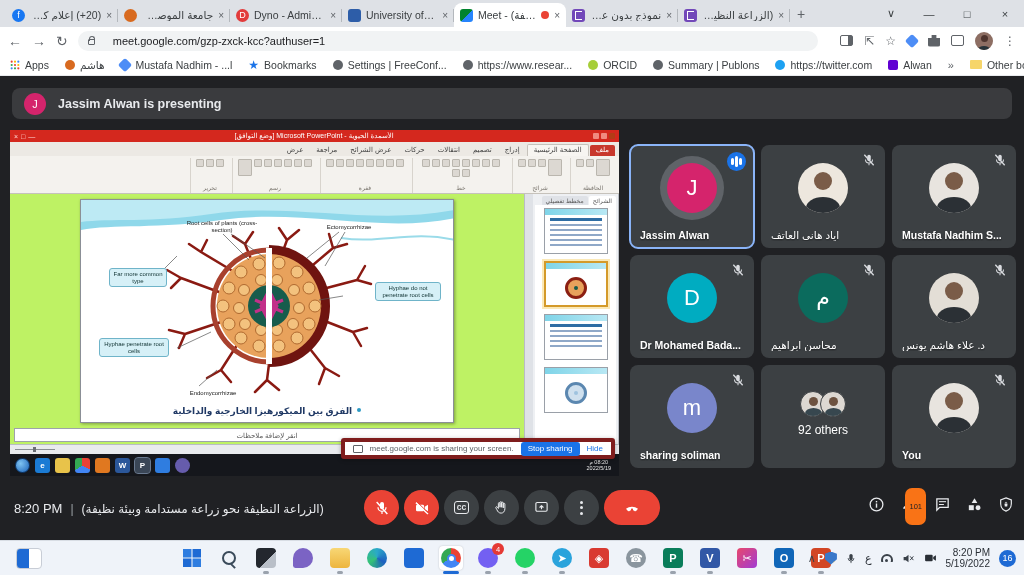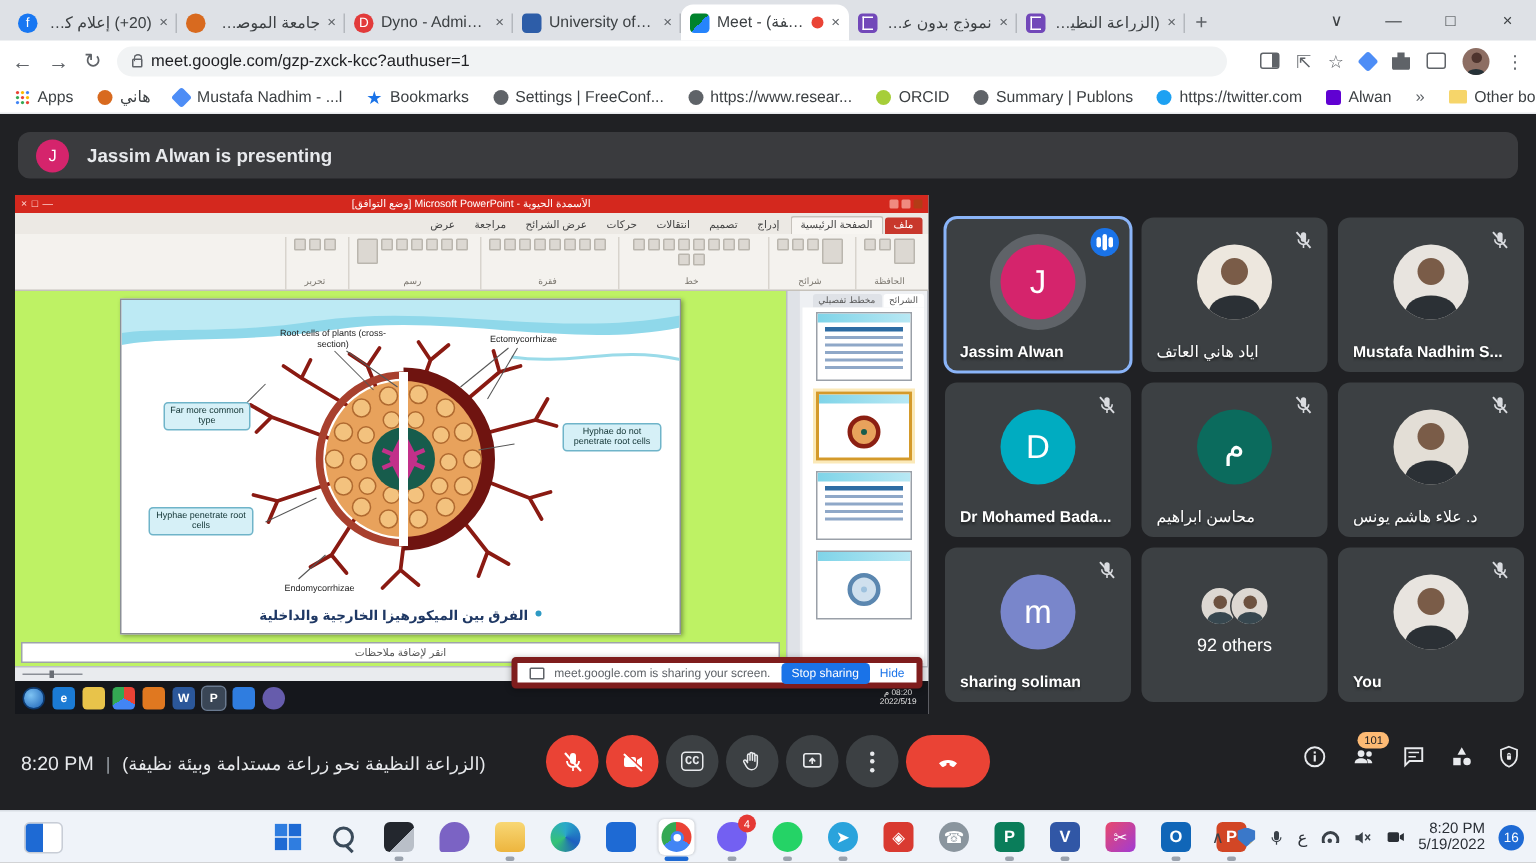--- a/index.html
+++ b/index.html
@@ -20,21 +20,21 @@
   .fav-meet { background:linear-gradient(135deg,#00832d 50%,#2684fc 50%); }
   .fav-forms { background:#7248b9; }
   .fav-forms:before { content:""; width:6px; height:7px; border-left:1.5px solid #fff; border-top:1.5px solid #fff; border-bottom:1.5px solid #fff; }
   .rec-dot { width:8px; height:8px; border-radius:50%; background:#ea4335; flex:0 0 auto; }
   .newtab { width:22px; height:22px; display:flex; align-items:center; justify-content:center; color:#5f6368; font-size:14px; margin-bottom:2px; }
   .winctl { position:absolute; right:0; top:0; height:27px; display:flex; align-items:center; }
   .winctl span { width:38px; text-align:center; font-size:11px; color:#3c4043; }
 
   .toolbar { height:27px; background:#fff; display:flex; align-items:center; padding:0 8px; gap:10px; }
   .navic { color:#5f6368; font-size:14px; }
-  .urlbar { flex:0 0 740px; height:20px; background:#f1f3f4; border-radius:10px; display:flex; align-items:center; gap:6px; padding:0 10px; }
+  .urlbar { flex:0 0 740px; height:20px; background:#f1f3f4; border-radius:10px; display:flex; align-items:center; gap:18px; padding:0 10px; }
   .lock { width:7px; height:6px; border:1px solid #5f6368; border-radius:1px; position:relative; margin-top:3px; }
   .lock:before { content:""; position:absolute; top:-4px; left:0.5px; width:4px; height:4px; border:1px solid #5f6368; border-bottom:none; border-radius:3px 3px 0 0; }
   .url { font-size:11px; color:#202124; }
   .tb-right { display:flex; align-items:center; gap:11px; margin-left:auto; }
   .tbic { color:#5f6368; font-size:12px; }
   .sq { width:13px; height:11px; border:1.5px solid #5f6368; border-radius:2px; }
   .sq.half:after { content:""; display:block; width:4px; height:100%; background:#5f6368; margin-left:auto; }
   .diamond { width:10px; height:10px; background:#4d8df6; transform:rotate(45deg); border-radius:2px; }
   .puzzle { width:12px; height:12px; background:#5f6368; border-radius:2px; clip-path:polygon(0 30%,30% 30%,30% 0,70% 0,70% 30%,100% 30%,100% 100%,0 100%); }
   .avatar-mini { width:18px; height:18px; border-radius:50%; background:#8d6e63; position:relative; overflow:hidden; }
@@ -90,21 +90,21 @@
   .c-name { font-size:12px; direction:rtl; }
   .c-center { position:absolute; left:50%; top:2px; transform:translateX(-50%); display:flex; align-items:center; gap:5px; }
   .cbtn { width:35px; height:35px; border-radius:50%; background:#3c4043; display:flex; align-items:center; justify-content:center;font-family:Liberation Mono, monospace; }
   .cbtn.red { background:#ea4335; }
   .cbtn.end { width:56px; border-radius:18px; background:#ea4335; }
   .ccbox { border:1.5px solid #e8eaed; border-radius:3px; color:#e8eaed; font-size:8px; font-weight:bold; padding:1px 2px; }
   .dots3 { display:flex; flex-direction:column; gap:2.5px; }
   .dots3 i { width:3px; height:3px; border-radius:50%; background:#e8eaed; }
   .c-right { position:absolute; right:10px; top:8px; display:flex; align-items:center; gap:15px; }
   .rc { position:relative; }
-  .badge101 { position:absolute; top:-8px; right:-7px; background:#fdba74; color:#202124; font-size:7.5px; padding:1px 4px; border-radius:7px; }
+  .badge101 { position:absolute; top:-8px; right:-7px; background:#f97316; color:#202124; font-size:7.5px; padding:14px 4px; border-radius:7px; }
 
   
   .share { position:absolute; left:10px; top:54px; width:609px; height:346px; background:#c9ccd2; overflow:hidden; }
   .ppt-title { height:12px; background:#d4281e; display:flex; align-items:center; color:#fff; }
   .ppt-wc { display:flex; gap:3px; padding:0 4px; font-size:7px; line-height:7px; color:#ffd9d6; }
   .ppt-tt { flex:1; text-align:center; font-size:7px; white-space:nowrap; overflow:hidden; }
   .ppt-qat { display:flex; gap:2px; padding:0 4px; }
   .ppt-qat i { width:6px; height:6px; background:#f08a80; border-radius:1px; }
   .ppt-qat .plogo { background:#b33c16; }
   .ppt-tabs { height:14px; background:#ece9e4; display:flex; direction:rtl; align-items:flex-end; padding:0 4px; gap:1px; }
@@ -264,21 +264,21 @@
           <circle cx="10" cy="6" r="1.3" fill="#fbbc04"></circle>
           <circle cx="2" cy="10" r="1.3" fill="#4285f4"></circle>
           <circle cx="6" cy="10" r="1.3" fill="#34a853"></circle>
           <circle cx="10" cy="10" r="1.3"></circle>
         </g>
       </svg>
     <span class="bm-label">Apps</span>
   </div>
   <div class="bm">
     <span class="bmic orange"></span>
-    <span class="bm-label" dir="rtl">هاني</span>
+    <span class="bm-label" dir="rtl">هاشم</span>
   </div>
   <div class="bm">
     <span class="bmic bluedia"></span>
     <span class="bm-label">Mustafa Nadhim - ...l</span>
   </div>
   <div class="bm">
     <span class="bmic star">★</span>
     <span class="bm-label">Bookmarks</span>
   </div>
   <div class="bm">

